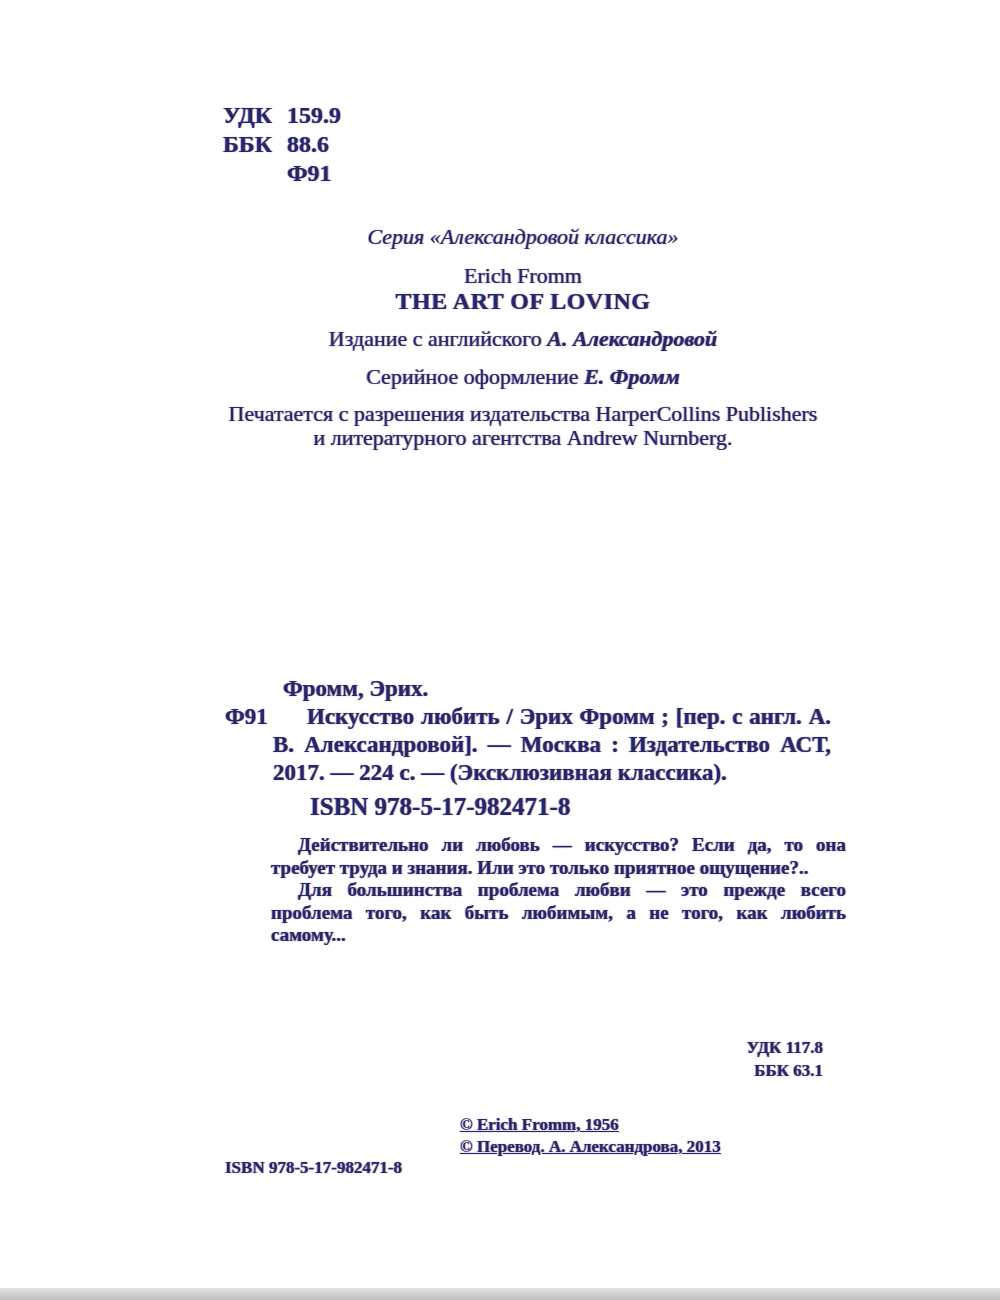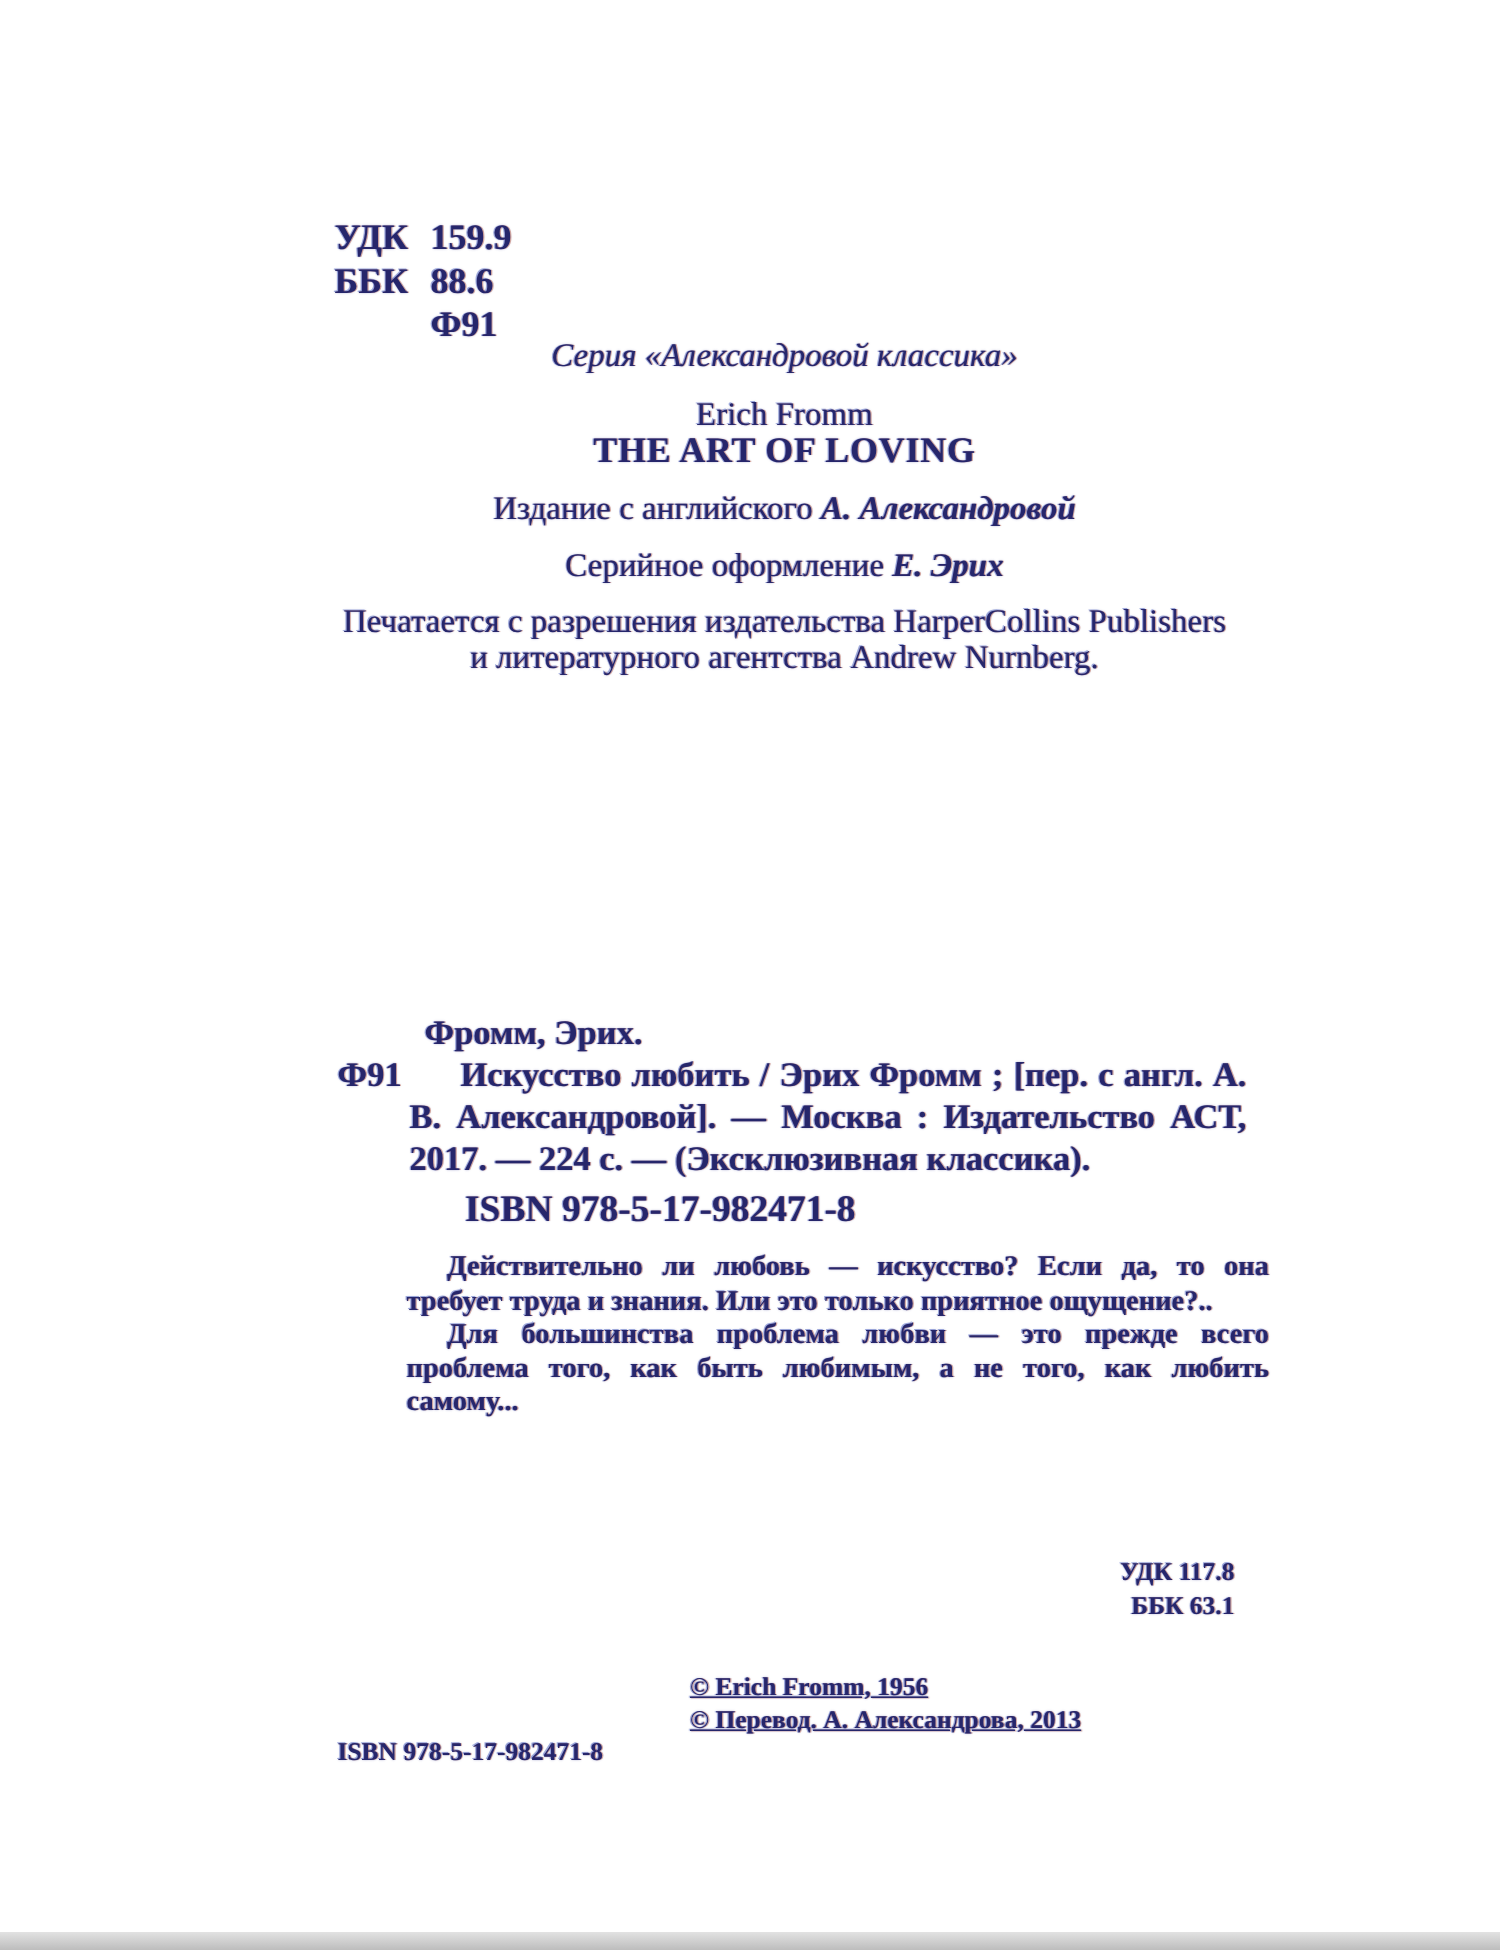--- a/index.html
+++ b/index.html
@@ -21,21 +21,20 @@
       -0.8px -0.3px 0 rgba(25, 55, 175, 0.38),
       0 0 1.5px rgba(70, 70, 150, 0.45);
   }
   .abs { position: absolute; }
 
   
   .class-top {
     left: 223px; top: 101px;
     font-size: 24px; font-weight: bold; line-height: 29px;
     white-space: nowrap;
-    margin-top: 44px;
   }
   .class-row { display: flex; }
   .class-label { width: 64px; }
 
   
   .center-col {
     left: 46px; width: 954px;
     text-align: center; white-space: nowrap;
   }
   .series-line   { top: 224px; font-size: 22px; font-style: italic; }
@@ -114,21 +113,21 @@
 
   <div class="abs center-col series-line">Серия «Александровой классика»</div>
   <div class="abs center-col orig-author">Erich Fromm</div>
   <div class="abs center-col orig-title">THE ART OF LOVING</div>
 
   <div class="abs center-col translation">
     <span>Издание с английского </span><span class="credit-name">А. Александровой</span>
   </div>
 
   <div class="abs center-col design-credit">
-    <span>Серийное оформление </span><span class="credit-name">Е. Эрих</span>
+    <span>Серийное оформление </span><span class="credit-name">Е. Фромм</span>
   </div>
 
   <div class="abs center-col permission">
     <div class="inner">Печатается с разрешения издательства HarperCollins Publishers и литературного агентства Andrew Nurnberg.</div>
   </div>
 
   <div class="abs cat-heading">Фромм, Эрих.</div>
   <div class="abs cat-sign">Ф91</div>
   <div class="abs cat-desc">
     <p>Искусство любить / Эрих Фромм ; [пер. с англ. А. В. Александровой]. — Москва : Издательство АСТ, 2017. — 224 с. — (Эксклюзивная классика).</p>

